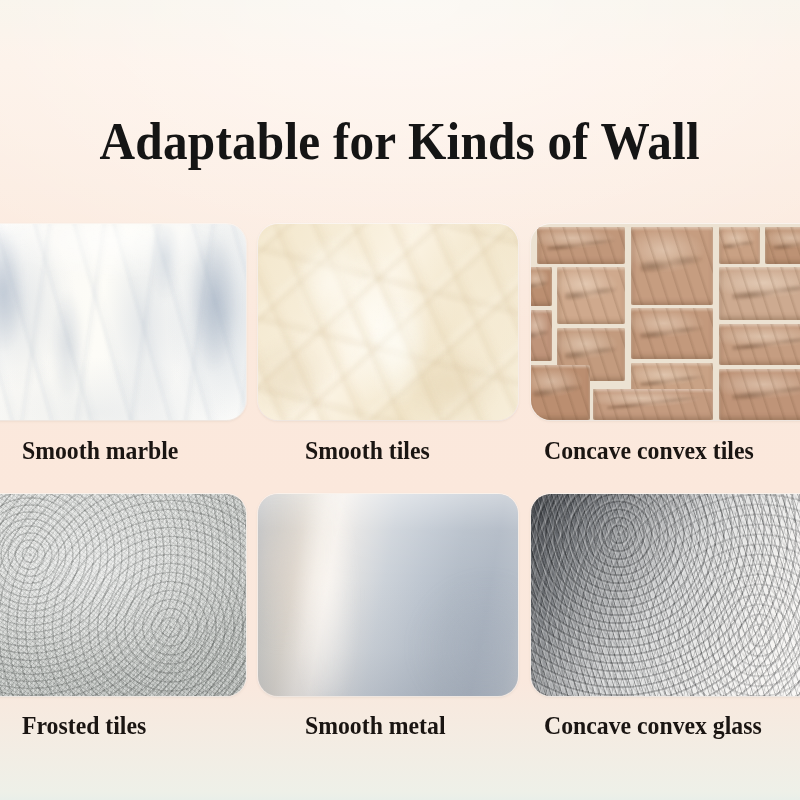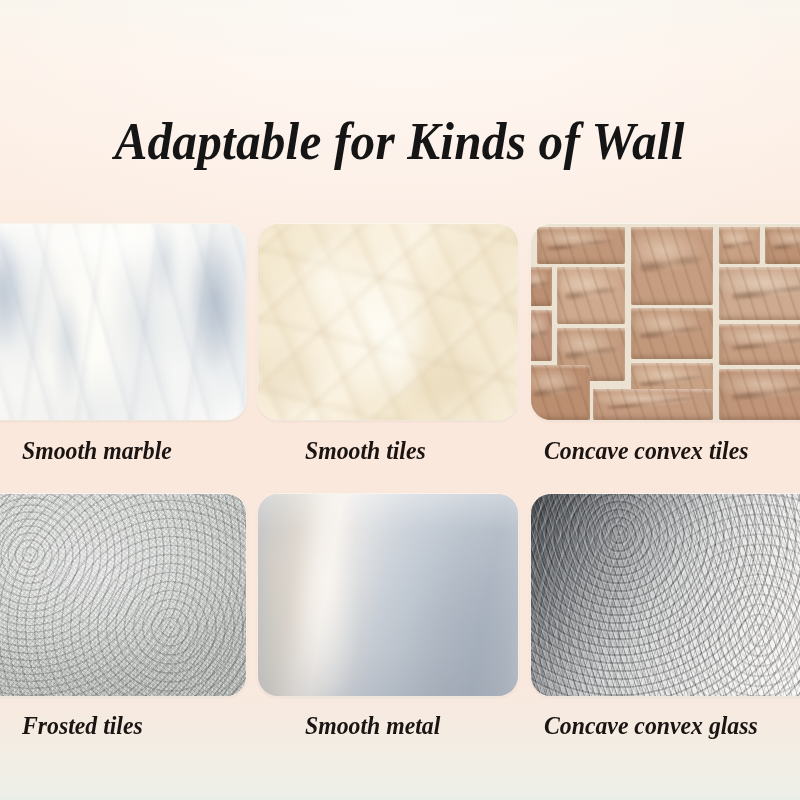--- a/index.html
+++ b/index.html
@@ -23,21 +23,20 @@
     overflow: hidden;
     background:
       linear-gradient(to bottom,
         #f7f2e8 0%,
         #fdf0e6 8%,
         #fbe9dd 35%,
         #fbe8dc 62%,
         #fae8dd 85%,
         #eef0e8 99%,
         #e9efe9 100%);
-    font-style: italic;
   }
   .page::after{
     content:"";
     position:absolute;
     inset:0;
     pointer-events:none;
     background:
       radial-gradient(ellipse 120% 60% at 50% 0%, rgba(255,255,255,.55), rgba(255,255,255,0) 70%);
   }
 

